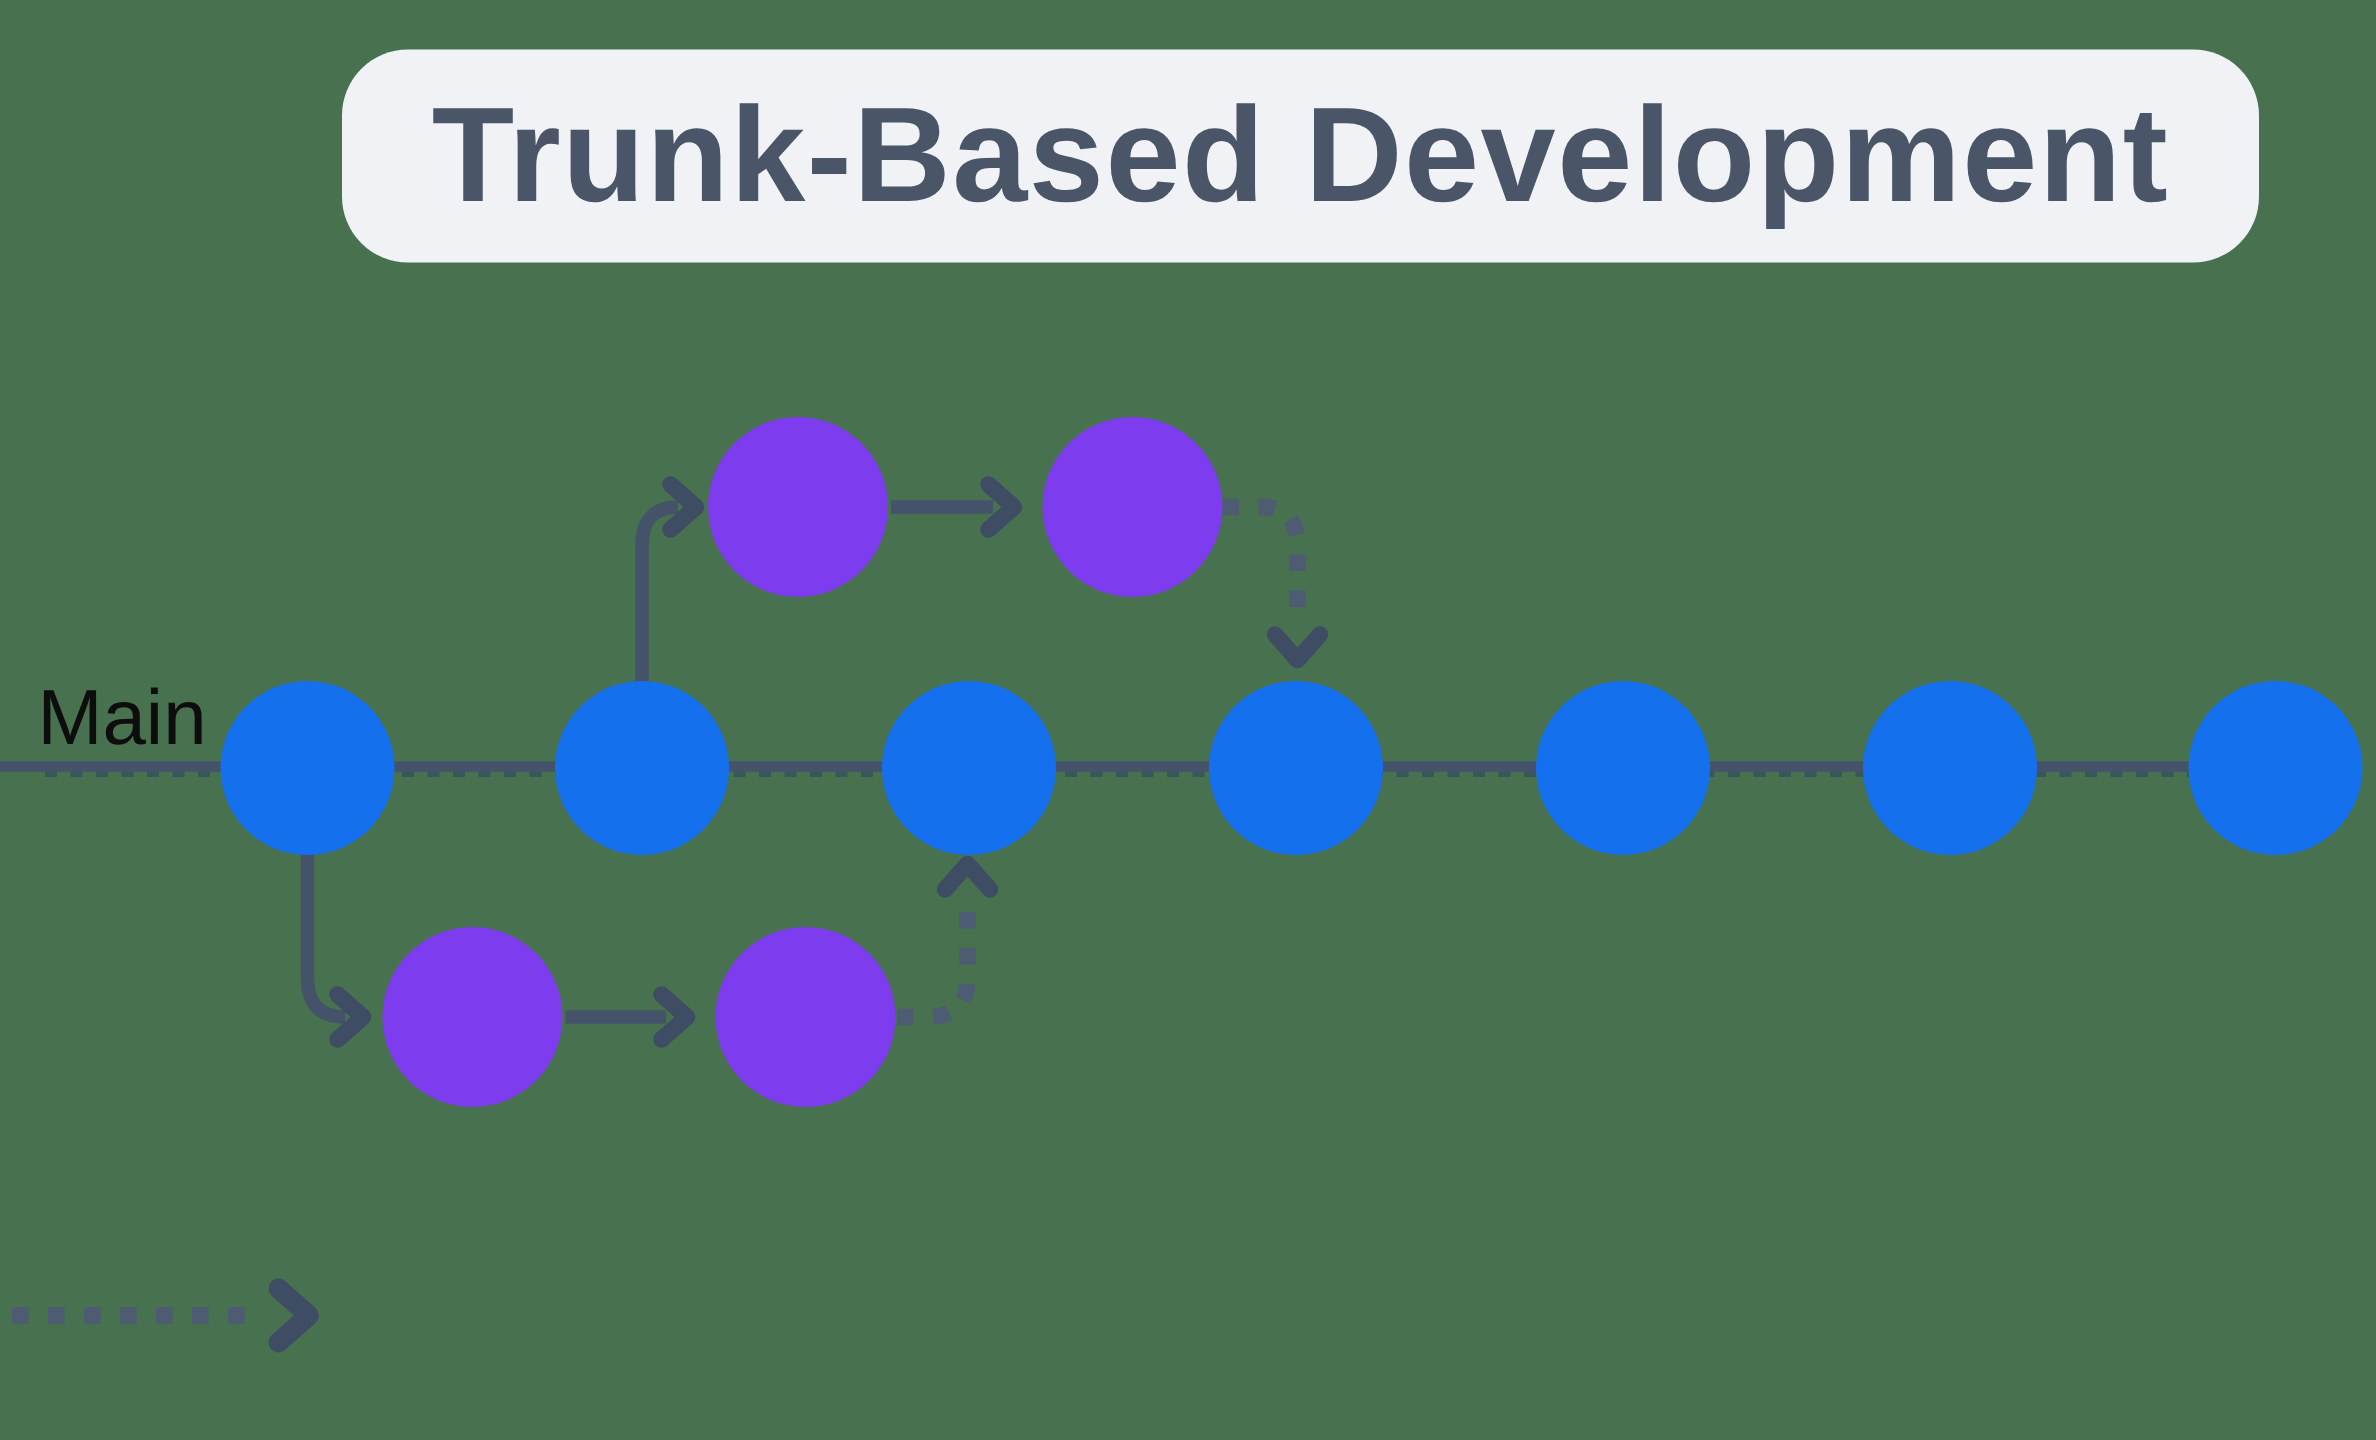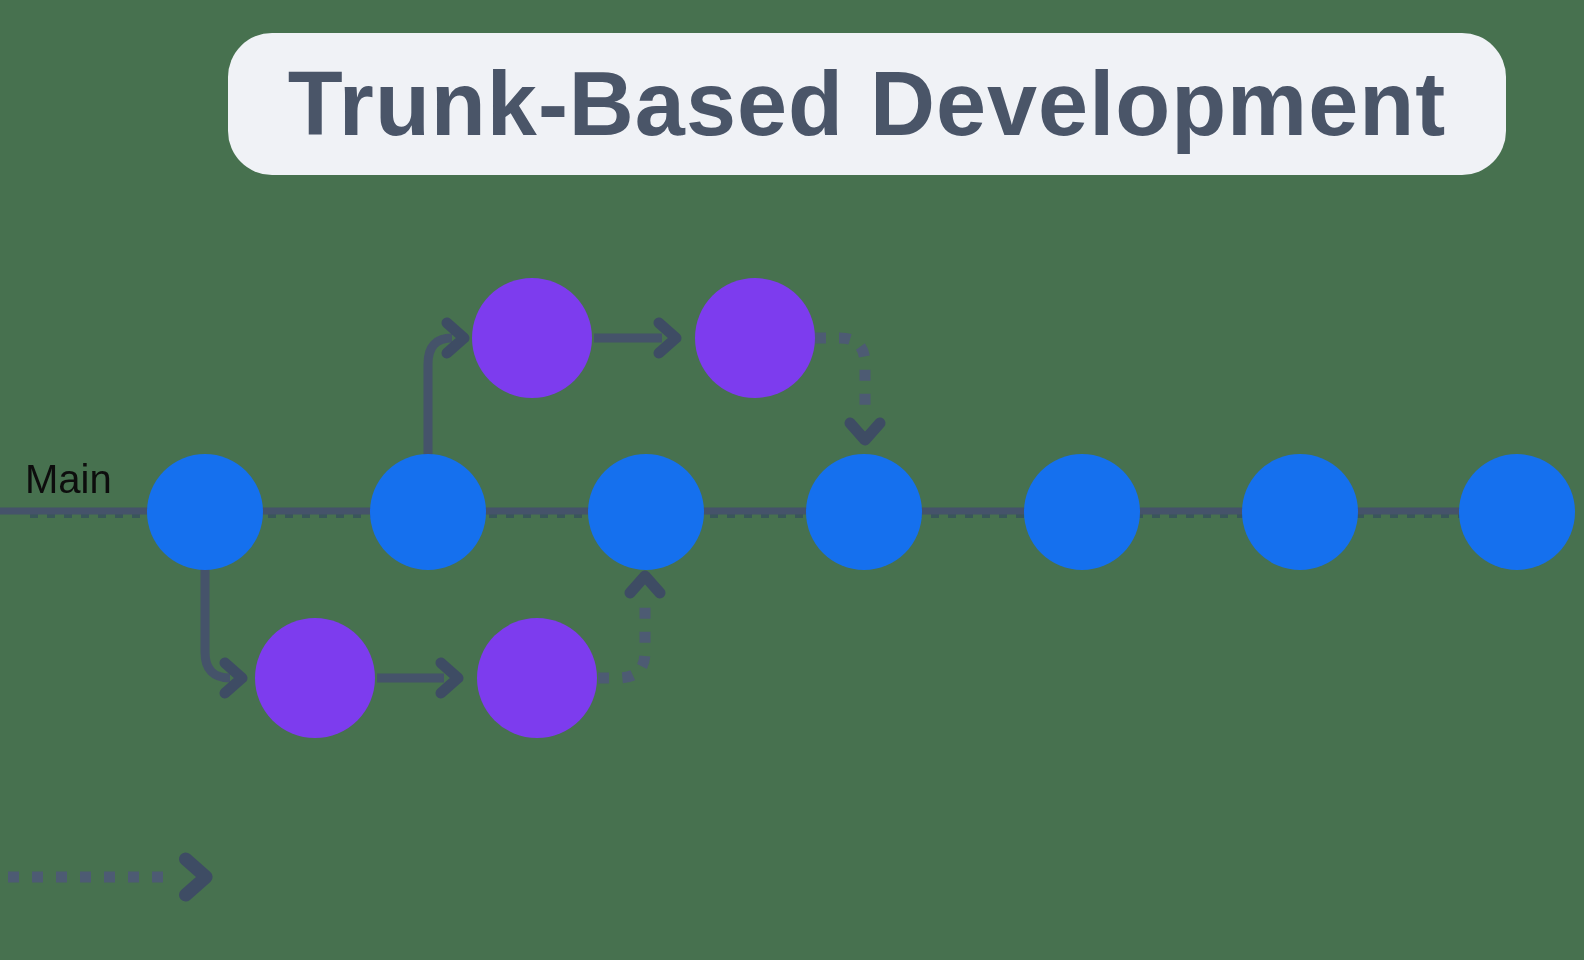--- a/index.html
+++ b/index.html
@@ -31,21 +31,21 @@
     font-size: 90px;
     font-weight: bold;
     letter-spacing: 1px;
     color: var(--title-text, #4A5568);
     white-space: nowrap;
   }
   .main-label {
     position: absolute;
     left: 25px;
     top: 455px;
-    font-size: 40px;
+    font-size: 52px;
     line-height: 48px;
     color: var(--label-text, #0D0D0D);
   }
   .graph-svg {
     position: absolute;
     left: 0;
     top: 0;
     width: 1584px;
     height: 960px;
   }

